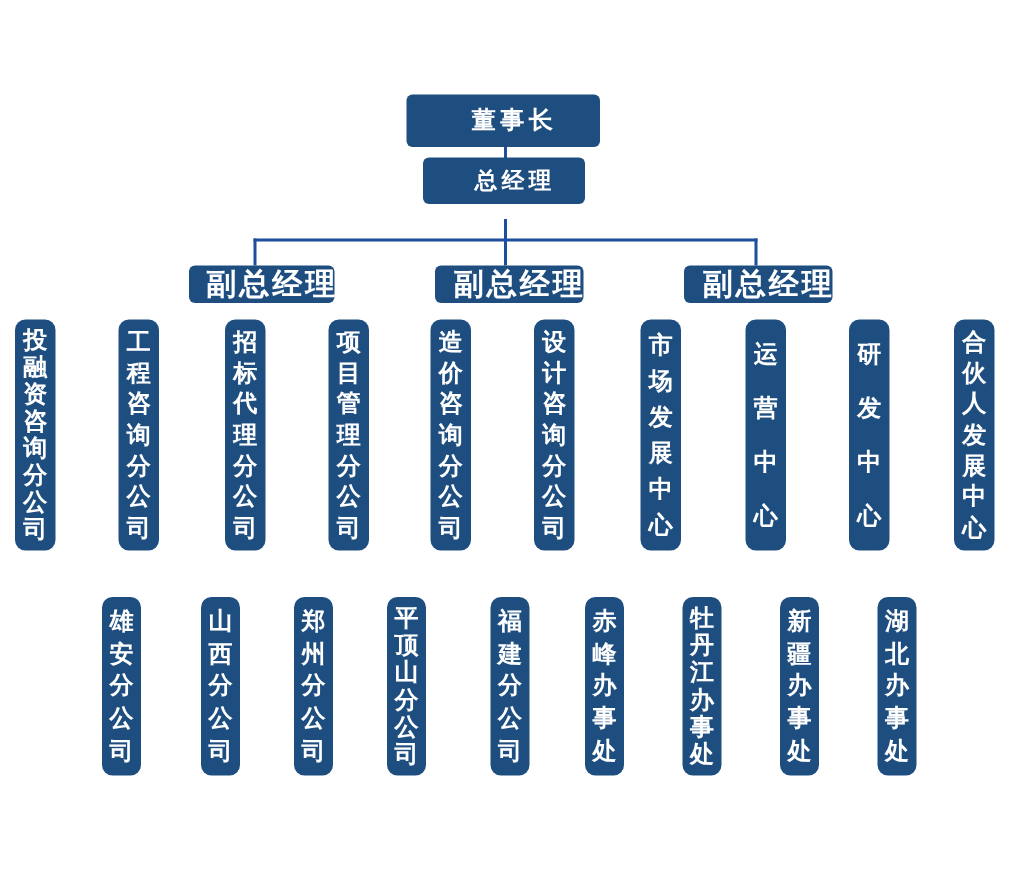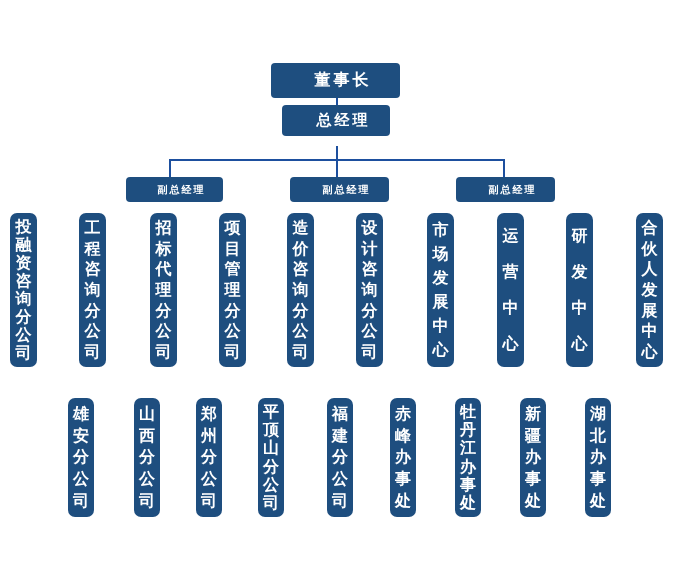--- a/index.html
+++ b/index.html
@@ -21,21 +21,21 @@
     align-items: center;
     justify-content: center;
   }
   .h-node {
     border-radius: 4px;
     white-space: nowrap;
     padding-left: 12px;
   }
   .h-node.lvl1 { font-size: 16px; letter-spacing: 3px; text-indent: 3px; }
   .h-node.lvl2 { font-size: 15px; letter-spacing: 3px; text-indent: 3px; }
-  .h-node.lvl3 { font-size: 10px; letter-spacing: 2px; text-indent: 2px; }
+  .h-node.lvl3 { font-size: 20px; letter-spacing: 2px; text-indent: 2px; }
   .v-node {
     border-radius: 7px;
     font-size: 16px;
     line-height: 1;
   }
   .vtext {
     display: flex;
     flex-direction: column;
     align-items: center;
     justify-content: space-around;

